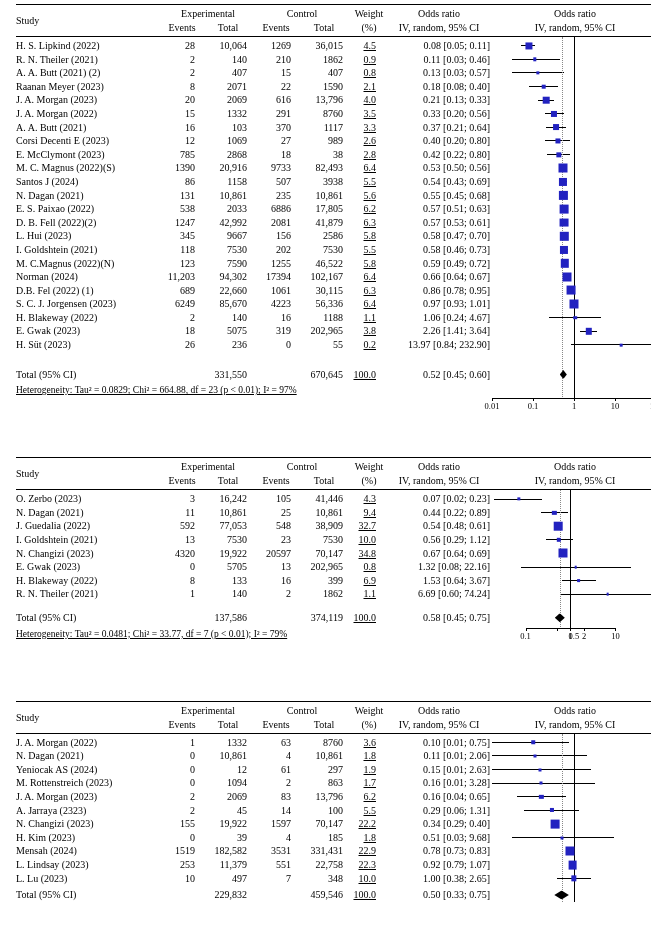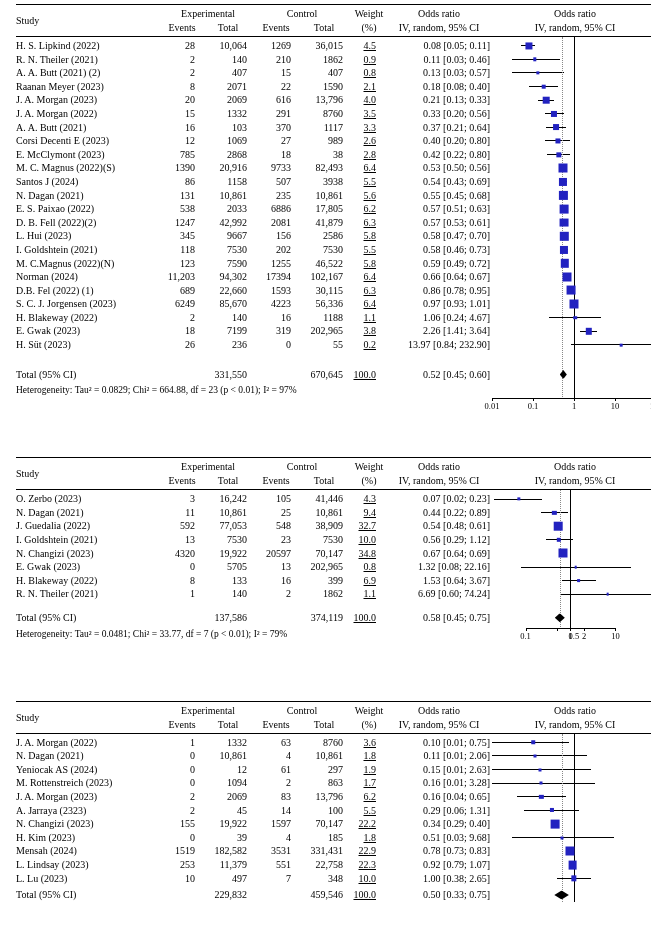--- a/index.html
+++ b/index.html
@@ -54,21 +54,21 @@
   .diamond {
     position: absolute; top: 50%;
     transform: translateY(-50%);
     height: 9px;
     background: #000;
     clip-path: polygon(0 50%, 50% 0, 100% 50%, 50% 100%);
     z-index: 2;
   }
 
   .footer { position: relative; height: 26px; }
-  .het { position: absolute; left: 0; top: 4px; font-size: 9.5px; white-space: nowrap; }
+  .het { position: absolute; left: 0; top: 4px; font-size: 9.5px; white-space: nowrap; text-decoration: underline; }
 
   .overlay { position: absolute; pointer-events: none; overflow: visible; }
   .vline { position: absolute; top: 0; width: 1px; }
   .vline.solid { background: #000; }
   .vline.dotted { width: 0; border-left: 1px dotted #888; }
   .axisline { position: absolute; height: 1px; background: #000; }
   .tick { position: absolute; width: 1px; height: 3px; background: #000; }
   .ticklabel {
     position: absolute;
     font-size: 8.5px;
@@ -332,21 +332,21 @@
           <div class="cell c" data-name="or-ci-text">0.66 [0.64; 0.67]</div>
           <div class="plotcell" data-name="plot-cell">
             <div class="ci" data-name="ci-line" style="left: 76.1px; width: 1px;"></div>
             <div class="marker" data-name="or-marker" style="height: 9px; width: 9px; left: 76.6px;"></div>
           </div>
         </div>
         <div class="row" data-name="study-row">
           <div class="cell l" data-name="study-label">D.B. Fel (2022) (1)</div>
           <div class="cell r" data-name="exp-events-value">689</div>
           <div class="cell r" data-name="exp-total-value">22,660</div>
-          <div class="cell r" data-name="ctrl-events-value">1593</div>
+          <div class="cell r" data-name="ctrl-events-value">1061</div>
           <div class="cell r" data-name="ctrl-total-value">30,115</div>
           <div class="cell r wt" data-name="weight-value">6.3</div>
           <div class="cell c" data-name="or-ci-text">0.86 [0.78; 0.95]</div>
           <div class="plotcell" data-name="plot-cell">
             <div class="ci" data-name="ci-line" style="left: 79.6px; width: 3.5px;"></div>
             <div class="marker" data-name="or-marker" style="height: 8.9px; width: 8.9px; left: 81.3px;"></div>
           </div>
         </div>
         <div class="row" data-name="study-row">
           <div class="cell l" data-name="study-label">S. C. J. Jorgensen (2023)</div>
@@ -370,21 +370,21 @@
           <div class="cell r wt" data-name="weight-value">1.1</div>
           <div class="cell c" data-name="or-ci-text">1.06 [0.24; 4.67]</div>
           <div class="plotcell" data-name="plot-cell">
             <div class="ci" data-name="ci-line" style="left: 58.6px; width: 52.9px;"></div>
             <div class="marker" data-name="or-marker" style="height: 3.6px; width: 3.6px; left: 85px;"></div>
           </div>
         </div>
         <div class="row" data-name="study-row">
           <div class="cell l" data-name="study-label">E. Gwak (2023)</div>
           <div class="cell r" data-name="exp-events-value">18</div>
-          <div class="cell r" data-name="exp-total-value">7199</div>
+          <div class="cell r" data-name="exp-total-value">5075</div>
           <div class="cell r" data-name="ctrl-events-value">319</div>
           <div class="cell r" data-name="ctrl-total-value">202,965</div>
           <div class="cell r wt" data-name="weight-value">3.8</div>
           <div class="cell c" data-name="or-ci-text">2.26 [1.41; 3.64]</div>
           <div class="plotcell" data-name="plot-cell">
             <div class="ci" data-name="ci-line" style="left: 90.1px; width: 16.9px;"></div>
             <div class="marker" data-name="or-marker" style="height: 6.4px; width: 6.4px; left: 98.5px;"></div>
           </div>
         </div>
         <div class="row" data-name="study-row">

